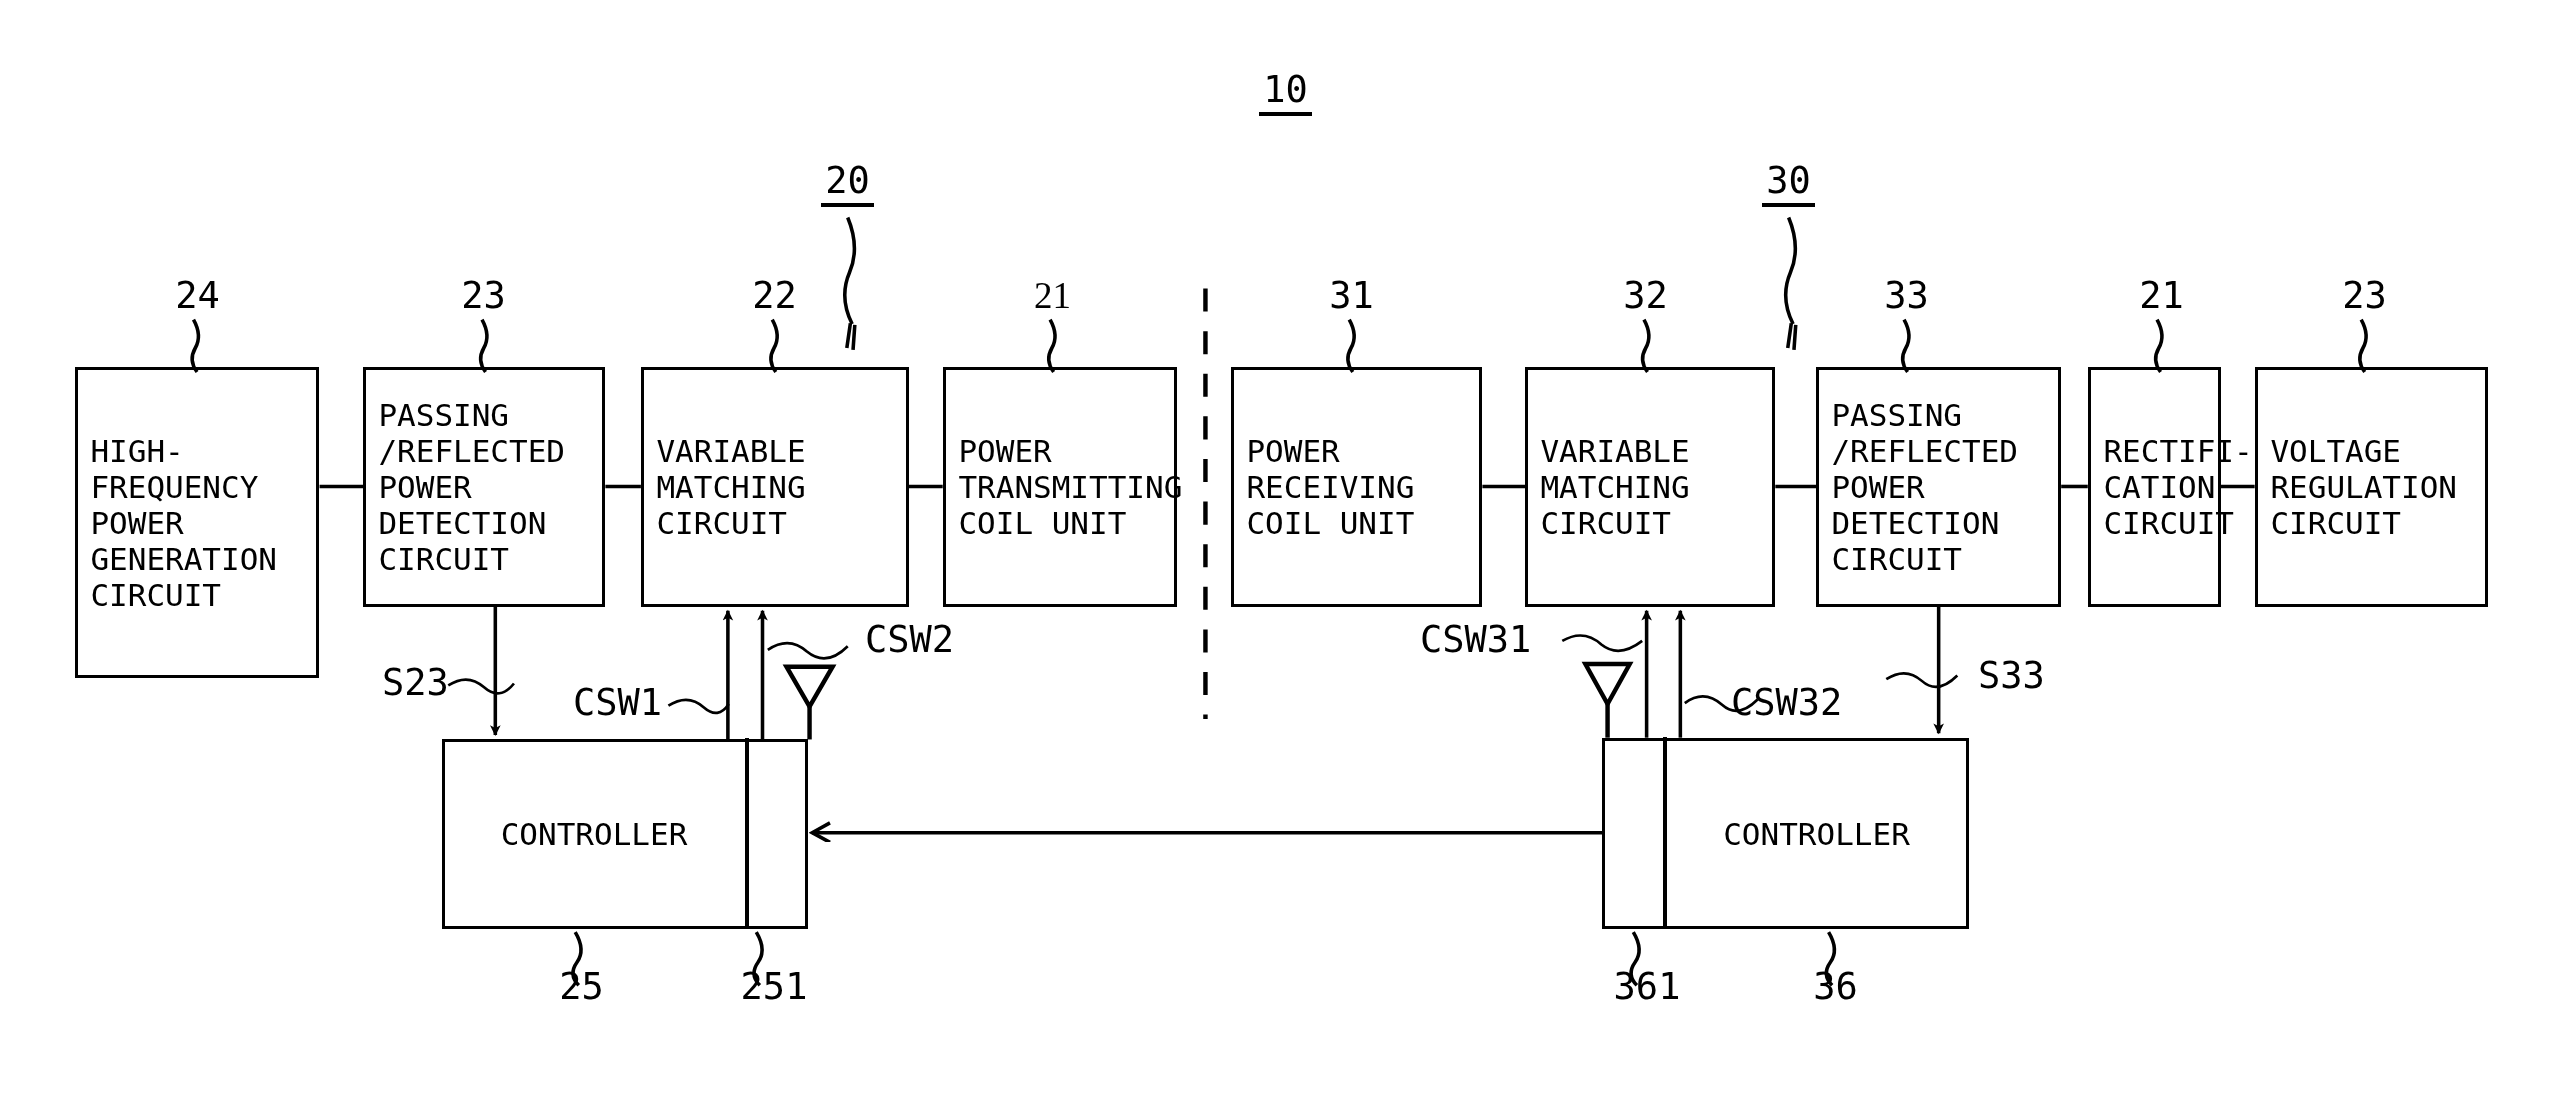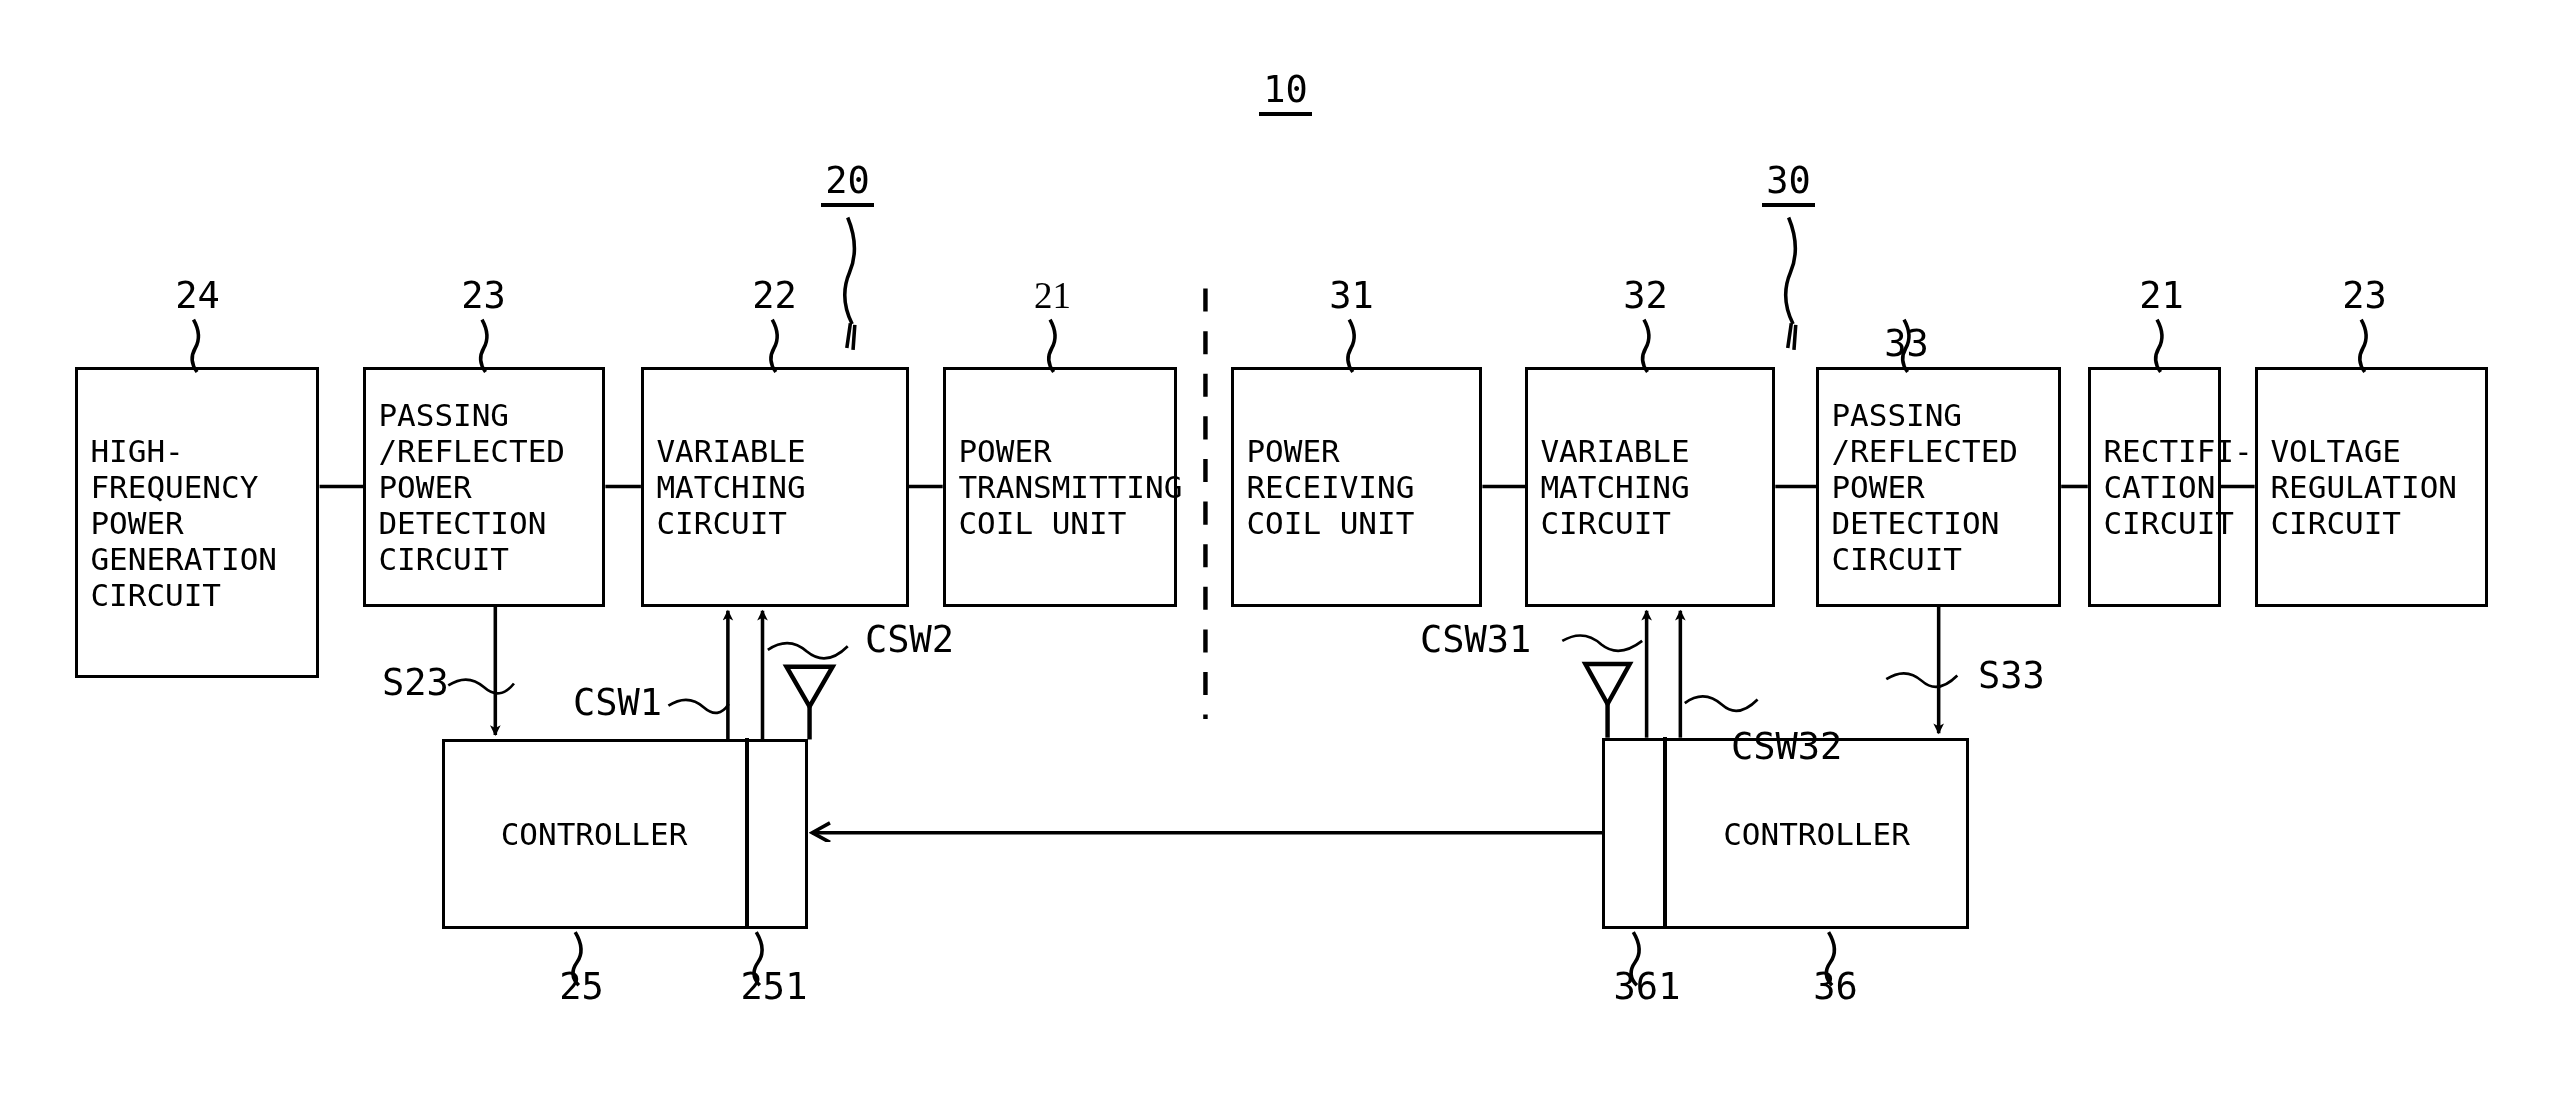--- a/index.html
+++ b/index.html
@@ -23,21 +23,21 @@
   <div class="refnum ul" style="left:1259px;top:71px;width:53px;">10</div>
   <div class="refnum ul" style="left:821px;top:162px;width:53px;">20</div>
   <div class="refnum ul" style="left:1762px;top:162px;width:53px;">30</div>
 
   <div class="refnum" style="left:160px;top:277px;width:75px;">24</div>
   <div class="refnum" style="left:446px;top:277px;width:75px;">23</div>
   <div class="refnum" style="left:737px;top:277px;width:75px;">22</div>
   <div class="refnum" style="left:1015px;top:277px;width:75px;font-family:Liberation Serif, serif;">21</div>
   <div class="refnum" style="left:1314px;top:277px;width:75px;">31</div>
   <div class="refnum" style="left:1608px;top:277px;width:75px;">32</div>
-  <div class="refnum" style="left:1869px;top:277px;width:75px;margin-top:48px;">33</div>
+  <div class="refnum" style="left:1869px;top:277px;width:75px;">33</div>
   <div class="refnum" style="left:2124px;top:277px;width:75px;">21</div>
   <div class="refnum" style="left:2327px;top:277px;width:75px;">23</div>
 
   <div class="box" style="left:75px;top:367px;width:244px;height:311px;">
     <div class="boxtext">HIGH-
 FREQUENCY
 POWER
 GENERATION
 CIRCUIT</div>
   </div>
@@ -97,21 +97,21 @@
 
   <div class="refnum" style="left:544px;top:968px;width:75px;">25</div>
   <div class="refnum" style="left:725px;top:968px;width:98px;">251</div>
   <div class="refnum" style="left:1598px;top:968px;width:98px;">361</div>
   <div class="refnum" style="left:1798px;top:968px;width:75px;">36</div>
 
   <div class="siglabel" style="left:382px;top:664px;">S23</div>
   <div class="siglabel" style="left:573px;top:684px;">CSW1</div>
   <div class="siglabel" style="left:865px;top:621px;">CSW2</div>
   <div class="siglabel" style="left:1420px;top:621px;">CSW31</div>
-  <div class="siglabel" style="left:1731px;top:684px;margin-top:44px;">CSW32</div>
+  <div class="siglabel" style="left:1731px;top:684px;">CSW32</div>
   <div class="siglabel" style="left:1966px;top:657px;margin-left:12px;">S33</div>
 
   <svg class="ov" viewBox="0 0 2902 1238">
     <defs>
       <marker id="solidArrow" markerWidth="14" markerHeight="14" refX="11" refY="6" orient="auto" markerUnits="userSpaceOnUse">
         <path d="M0,0 L12,6 L0,12 L3,6 Z" fill="#000"></path>
       </marker>
       <marker id="openArrow" markerWidth="26" markerHeight="26" refX="22" refY="11" orient="auto" markerUnits="userSpaceOnUse">
         <path d="M2,0 L22,11 L2,22" fill="none" stroke="#000" stroke-width="4"></path>
       </marker>

